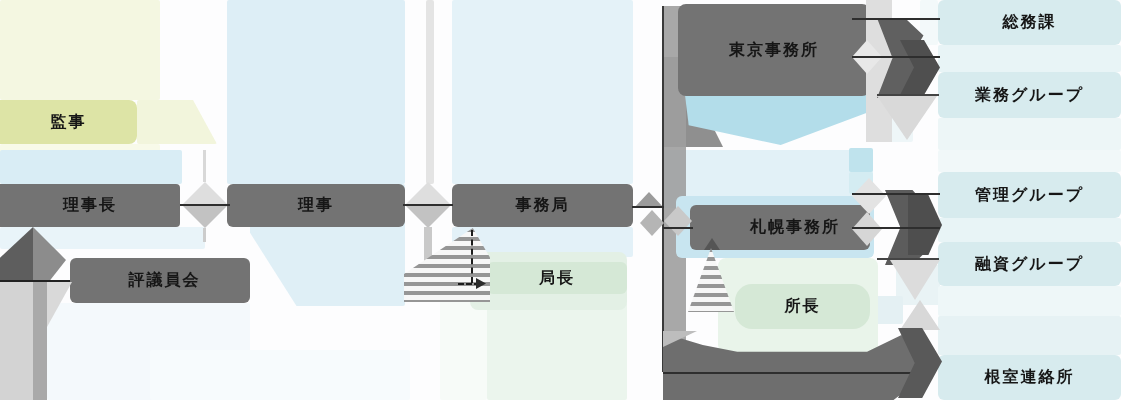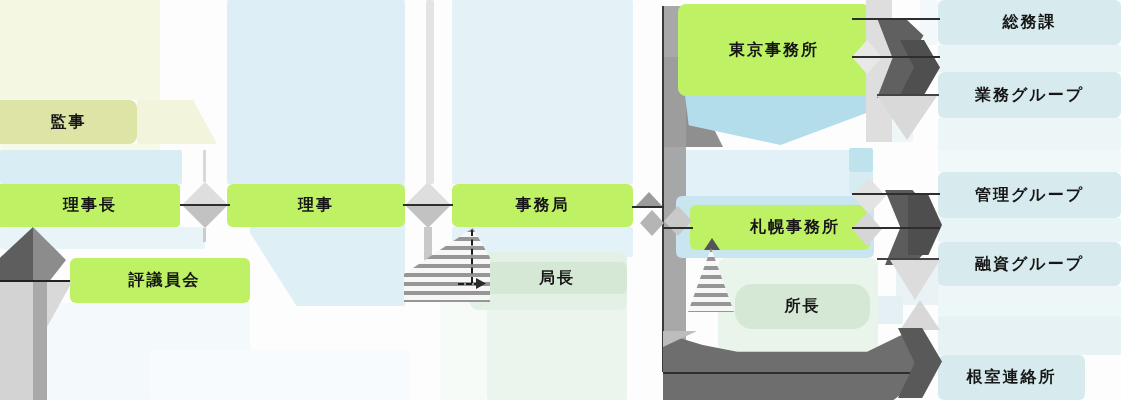--- a/index.html
+++ b/index.html
@@ -1,21 +1,21 @@
 <!DOCTYPE html>
 <html><head>
 <meta charset="utf-8">
 <style>
   html,body{margin:0;padding:0;background:#fff;}
   #stage{position:relative;width:1121px;height:400px;overflow:hidden;
          background:#fdfdfe;font-family:"DejaVu Sans","Liberation Sans",sans-serif;}
   #stage *{position:absolute;box-sizing:border-box;}
   .box{display:flex;align-items:center;justify-content:center;
        font-weight:bold;font-size:16px;color:#161616;letter-spacing:2px;border-radius:6px;}
-  .blue{background:#bef264;}
+  .blue{background:#737373;}
   .teal{background:#d7ebee;}
   .green{background:#d5e8d6;}
   .yellow{background:#dde4a6;}
   .patch{border-radius:2px;}
   .hline{height:2px;background:#2e2e2e;}
   .vline{width:2px;background:#3a3a3a;}
   .stripes{background:repeating-linear-gradient(180deg,#969696 0 4px,#f7f7f7 4px 9px);}
   .dashedv{width:0;border-left:2px dashed #1c1c1c;}
   .dashedh{height:0;border-top:2px dashed #1c1c1c;}
 </style>
@@ -96,21 +96,21 @@
   </div>
   <div class="box teal" style="left:938px;top:72px;width:183px;height:46px;">
     <span style="position:static;">業務グループ</span>
   </div>
   <div class="box teal" style="left:938px;top:172px;width:183px;height:46px;">
     <span style="position:static;">管理グループ</span>
   </div>
   <div class="box teal" style="left:938px;top:242px;width:183px;height:44px;">
     <span style="position:static;">融資グループ</span>
   </div>
-  <div class="box teal" style="left:938px;top:355px;width:147px;height:45px;">
+  <div class="box teal" style="left:938px;top:355px;width:183px;height:45px;">
     <span style="position:static;">根室連絡所</span>
   </div>
 
   <div style="left:203px;top:150px;width:3px;height:32px;background:#d8d8d8;"></div>
   <div style="left:182px;top:182px;width:46px;height:23px;background:#dedede;clip-path:polygon(50% 0,100% 100%,0 100%);"></div>
   <div style="left:182px;top:205px;width:46px;height:23px;background:#c2c2c2;clip-path:polygon(0 0,100% 0,50% 100%);"></div>
   <div class="hline" style="left:180px;top:204px;width:50px;"></div>
   <div style="left:203px;top:228px;width:3px;height:14px;background:#cccccc;"></div>
 
   <div style="left:405px;top:182px;width:46px;height:23px;background:#dedede;clip-path:polygon(50% 0,100% 100%,0 100%);"></div>

